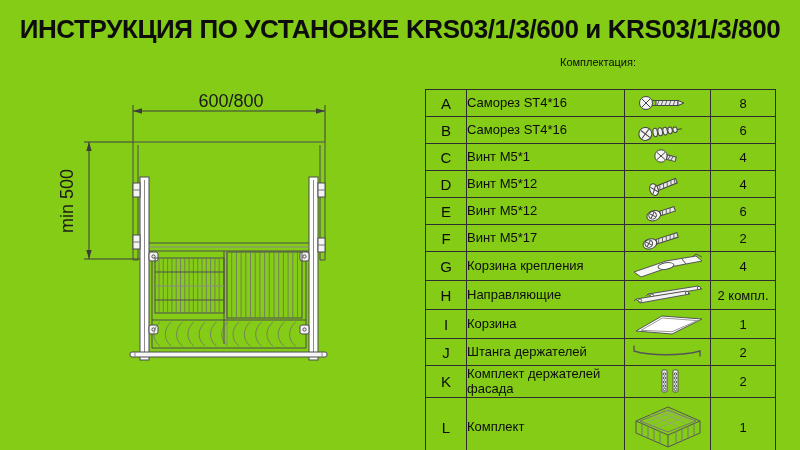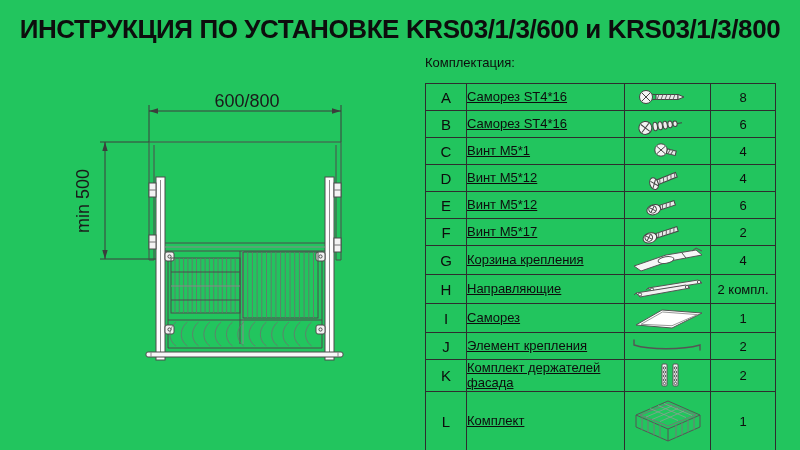--- a/index.html
+++ b/index.html
@@ -1,31 +1,31 @@
 <!DOCTYPE html>
 <html><head>
 <meta charset="utf-8">
 <style>
   html,body{margin:0;padding:0;background:#fff;}
   .page{
-    position:relative;width:800px;height:450px;background:#22c55e;overflow:hidden;
+    position:relative;width:800px;height:450px;background:#84cc16;overflow:hidden;
     font-family:"Liberation Sans",sans-serif;color:#111;
   }
   .title{
     position:absolute;top:14px;left:0;width:800px;text-align:center;
     font-size:26px;font-weight:700;letter-spacing:-0.4px;white-space:nowrap;color:#0d0d0d;
   }
-  .diagram{position:absolute;left:56px;top:88px;}
+  .diagram{position:absolute;left:40px;top:88px;}
   .diagram svg text{font-family:"Liberation Sans",sans-serif;font-size:18px;fill:#1a1a1a;}
   .kit{position:absolute;left:425px;top:55px;width:346px;}
-  .kit-title{font-size:13px;line-height:15px;margin:0 0 13px 0;color:#0d0d0d;}
+  .kit-title{font-size:11px;line-height:15px;margin:0 0 19px 0;color:#0d0d0d;text-align:center;}
   table.parts{border-collapse:collapse;table-layout:fixed;width:346px;font-size:13px;color:#0d0d0d;}
   table.parts td{border:1px solid #2e2e2e;padding:0;overflow:hidden;}
   td.c-letter{width:40px;text-align:center;font-size:15px;}
-  td.c-name{width:157px;padding:2px 4px 2px 10px;line-height:1.15;text-decoration:underline;}
+  td.c-name{width:157px;padding:2px 4px 2px 10px;line-height:1.15;}
   td.c-icon{width:85px;text-align:center;vertical-align:middle;}
   td.c-qty{width:64px;text-align:center;}
   tr.r25{height:25px;}tr.r26{height:26px;}tr.r27{height:27px;}
   tr.r29{height:29px;}tr.r32{height:32px;}tr.r59{height:59px;}
   .pic{display:block;margin:0 auto;}
   .defs{position:absolute;width:0;height:0;overflow:hidden;}
 </style>
 </head>
 <body>
 
@@ -310,31 +310,31 @@
           <td class="c-name">Направляющие</td>
           <td class="c-icon">
               <svg class="pic" width="84" height="28" viewBox="0 0 84 28">
                 <use href="#sym-slides"></use>
               </svg>
             </td>
           <td class="c-qty">2 компл.</td>
         </tr>
         <tr class="r29">
           <td class="c-letter">I</td>
-          <td class="c-name">Саморез</td>
+          <td class="c-name">Корзина</td>
           <td class="c-icon">
               <svg class="pic" width="84" height="28" viewBox="0 0 84 28">
                 <use href="#sym-tray"></use>
               </svg>
             </td>
           <td class="c-qty">1</td>
         </tr>
         <tr class="r27">
           <td class="c-letter">J</td>
-          <td class="c-name">Элемент крепления</td>
+          <td class="c-name">Штанга держателей</td>
           <td class="c-icon">
               <svg class="pic" width="84" height="24" viewBox="0 0 84 24">
                 <use href="#sym-rod"></use>
               </svg>
             </td>
           <td class="c-qty">2</td>
         </tr>
         <tr class="r32">
           <td class="c-letter">K</td>
           <td class="c-name">Комплект держателей фасада</td>

